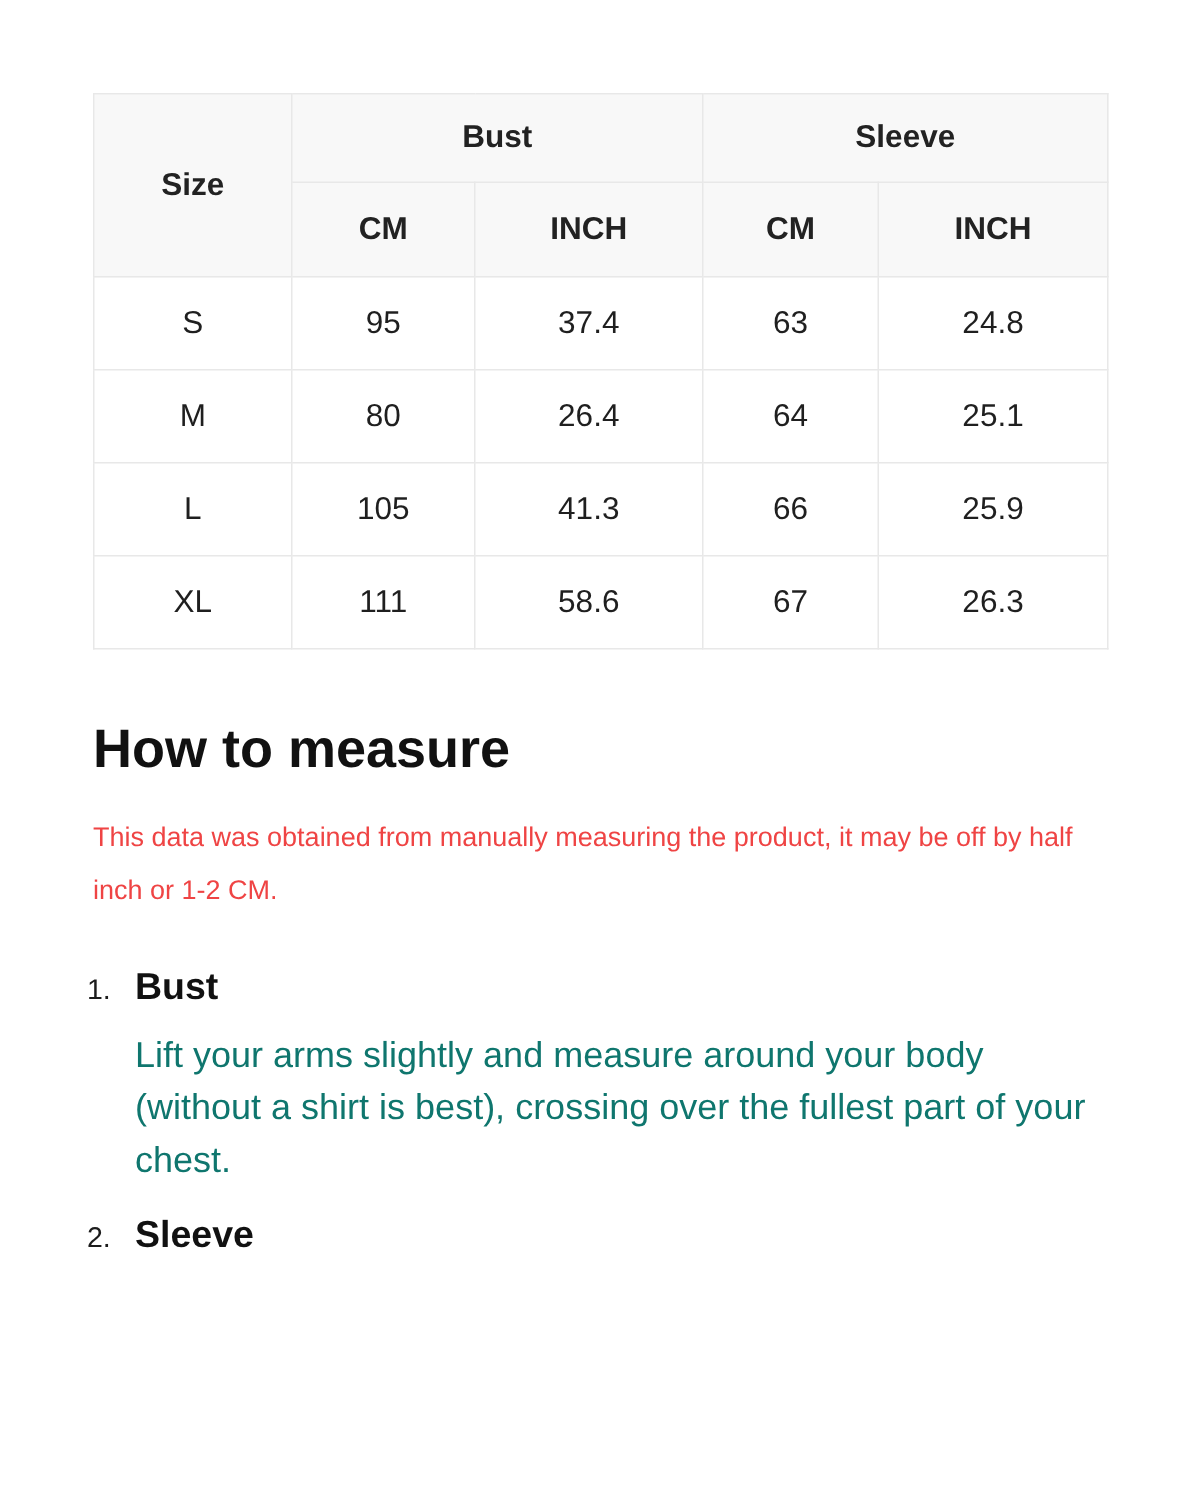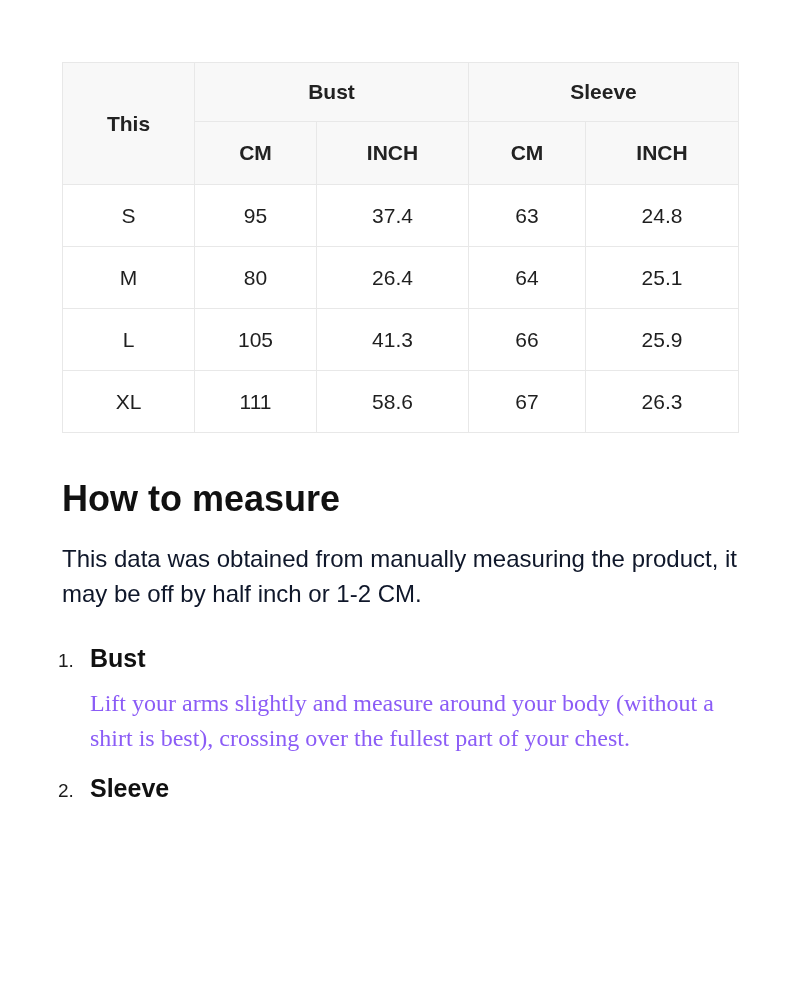--- a/index.html
+++ b/index.html
@@ -50,24 +50,24 @@
 
   
   .how-title {
     font-size: 36px;
     font-weight: 700;
     color: #111111;
     margin: 44px 0 0 0;
     line-height: 1.2;
   }
   .intro {
-    font-size: 24px;
+    font-size: 18px;
     line-height: 35px;
     margin: 21px 0 0 0;
-    color: #0f172a;
+    color: #ef4444;
   }
   .steps {
     margin-top: 32px;
   }
   .step {
     display: flex;
     align-items: baseline;
     margin: 0 0 17px 0;
   }
   .step-num {
@@ -84,40 +84,39 @@
     font-size: 25px;
     font-weight: 700;
     color: #111111;
     line-height: 1.2;
     margin: 0 0 13px 0;
   }
   .step-desc {
     font-size: 24px;
     line-height: 35px;
     margin: 0;
-    color: #8b5cf6;
-    font-family: Liberation Serif, serif;
+    color: #0f766e;
   }
 </style>
 </head>
 <body>
 
 <div class="page">
 
   <table class="size-table">
     <colgroup>
       <col style="width:132px">
       <col style="width:122px">
       <col style="width:152px">
       <col style="width:117px">
       <col style="width:153px">
     </colgroup>
     <thead>
       <tr class="group-row">
-        <th rowspan="2">This</th>
+        <th rowspan="2">Size</th>
         <th colspan="2">Bust</th>
         <th colspan="2">Sleeve</th>
       </tr>
       <tr class="unit-row">
         <th>CM</th>
         <th>INCH</th>
         <th>CM</th>
         <th>INCH</th>
       </tr>
     </thead>

